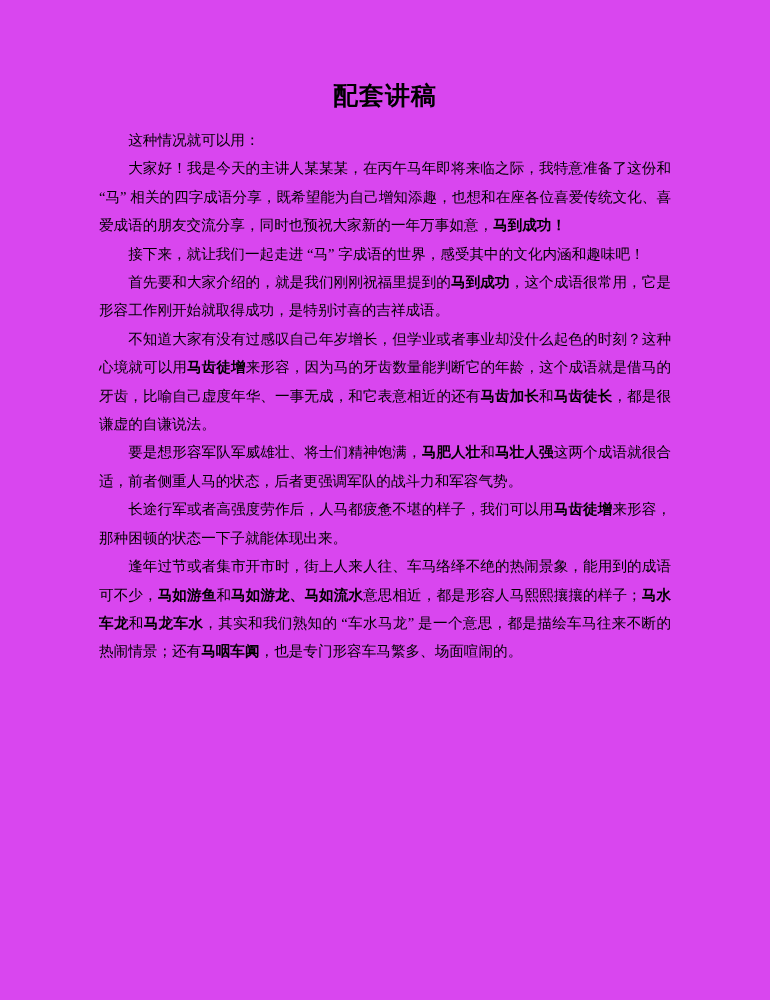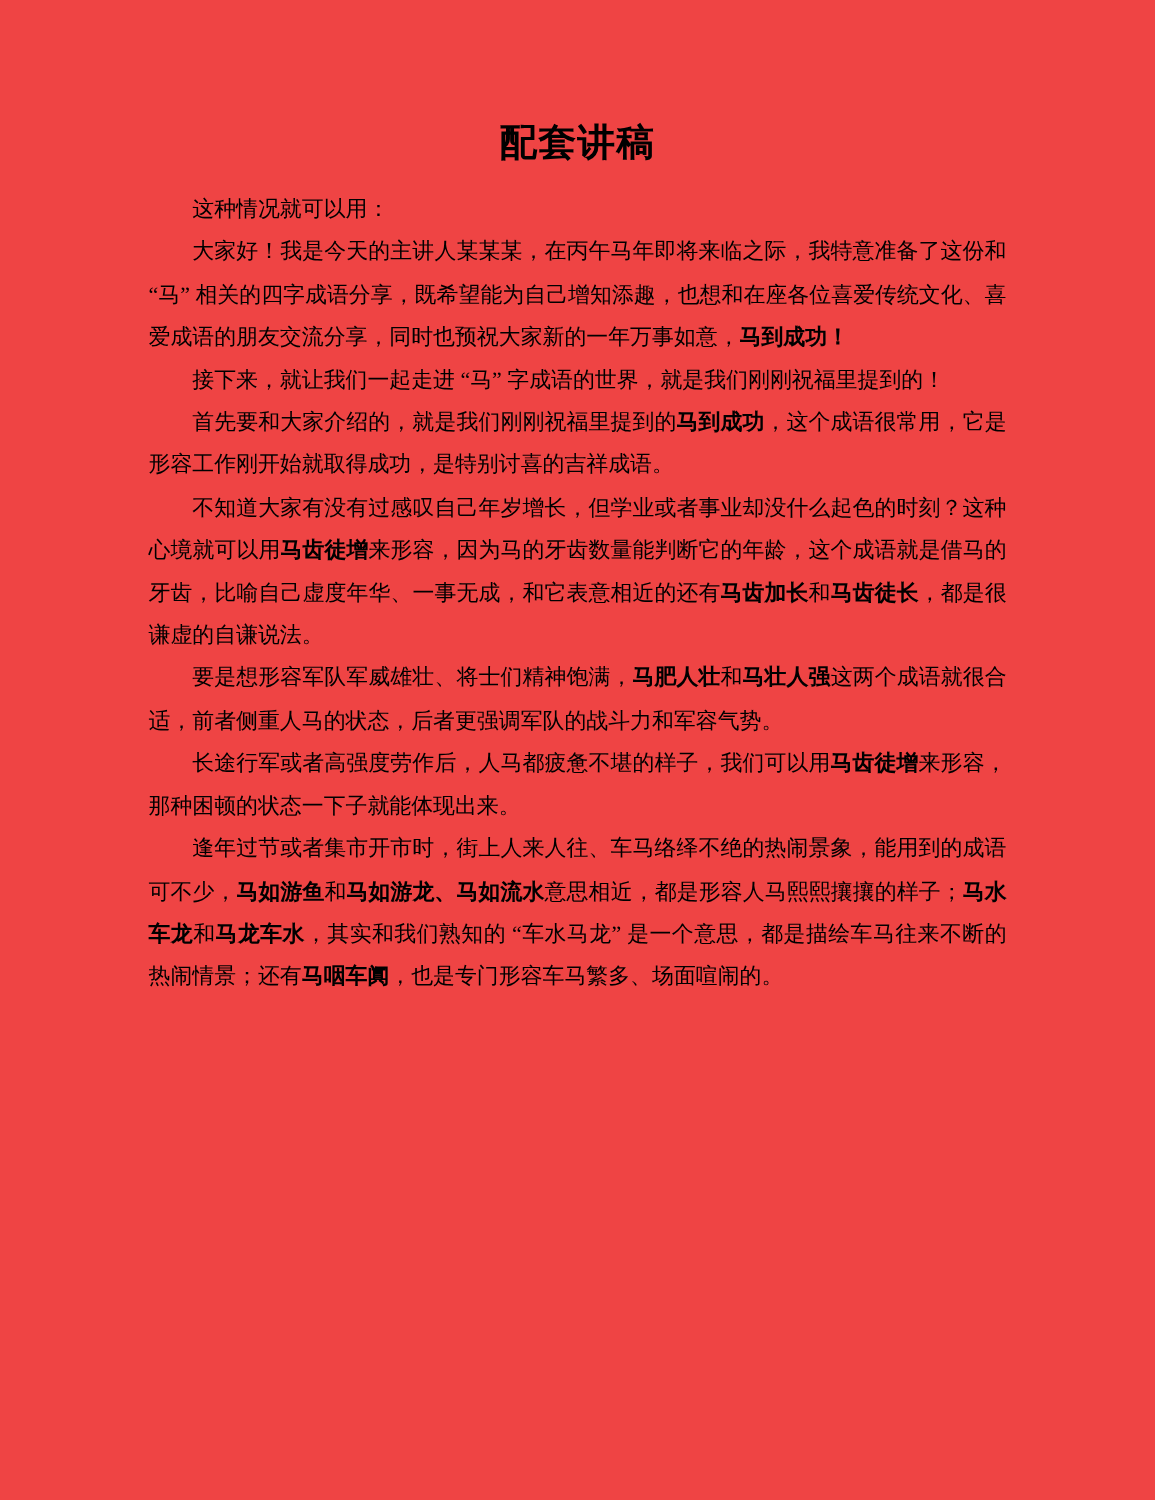--- a/index.html
+++ b/index.html
@@ -12,21 +12,21 @@
     height: 1000px;
     overflow: hidden;
     font-family: "Liberation Serif", serif;
     color: #000000;
   }
   .page {
     box-sizing: border-box;
     width: 770px;
     height: 1000px;
     padding: 78px 99px 0 99px;
-    background: #ef4444;
+    background: #d946ef;
   }
   .doc-title {
     font-size: 25px;
     font-weight: bold;
     text-align: center;
     line-height: 36px;
     margin: 0 0 12px 0;
     letter-spacing: 1px;
   }
   .para {
@@ -42,20 +42,20 @@
   }
 </style>
 </head>
 <body>
 
 <div class="page">
   <h1 class="doc-title">配套讲稿</h1>
   <div id="document-body">
       <p class="para"><span>这种情况就可以用：</span></p>
       <p class="para"><span>大家好！我是今天的主讲人某某某，在丙午马年即将来临之际，我特意准备了这份和 “马” 相关的四字成语分享，既希望能为自己增知添趣，也想和在座各位喜爱传统文化、喜爱成语的朋友交流分享，同时也预祝大家新的一年万事如意，</span><b>马到成功！</b></p>
-      <p class="para"><span>接下来，就让我们一起走进 “马” 字成语的世界，就是我们刚刚祝福里提到的！</span></p>
+      <p class="para"><span>接下来，就让我们一起走进 “马” 字成语的世界，感受其中的文化内涵和趣味吧！</span></p>
       <p class="para"><span>首先要和大家介绍的，就是我们刚刚祝福里提到的</span><b>马到成功</b><span>，这个成语很常用，它是形容工作刚开始就取得成功，是特别讨喜的吉祥成语。</span></p>
       <p class="para"><span>不知道大家有没有过感叹自己年岁增长，但学业或者事业却没什么起色的时刻？这种心境就可以用</span><b>马齿徒增</b><span>来形容，因为马的牙齿数量能判断它的年龄，这个成语就是借马的牙齿，比喻自己虚度年华、一事无成，和它表意相近的还有</span><b>马齿加长</b><span>和</span><b>马齿徒长</b><span>，都是很谦虚的自谦说法。</span></p>
       <p class="para"><span>要是想形容军队军威雄壮、将士们精神饱满，</span><b>马肥人壮</b><span>和</span><b>马壮人强</b><span>这两个成语就很合适，前者侧重人马的状态，后者更强调军队的战斗力和军容气势。</span></p>
       <p class="para"><span>长途行军或者高强度劳作后，人马都疲惫不堪的样子，我们可以用</span><b>马齿徒增</b><span>来形容，那种困顿的状态一下子就能体现出来。</span></p>
       <p class="para"><span>逢年过节或者集市开市时，街上人来人往、车马络绎不绝的热闹景象，能用到的成语可不少，</span><b>马如游鱼</b><span>和</span><b>马如游龙、马如流水</b><span>意思相近，都是形容人马熙熙攘攘的样子；</span><b>马水车龙</b><span>和</span><b>马龙车水</b><span>，其实和我们熟知的 “车水马龙” 是一个意思，都是描绘车马往来不断的热闹情景；还有</span><b>马咽车阗</b><span>，也是专门形容车马繁多、场面喧闹的。</span></p>
     </div>
 </div>
 
 </body></html>

